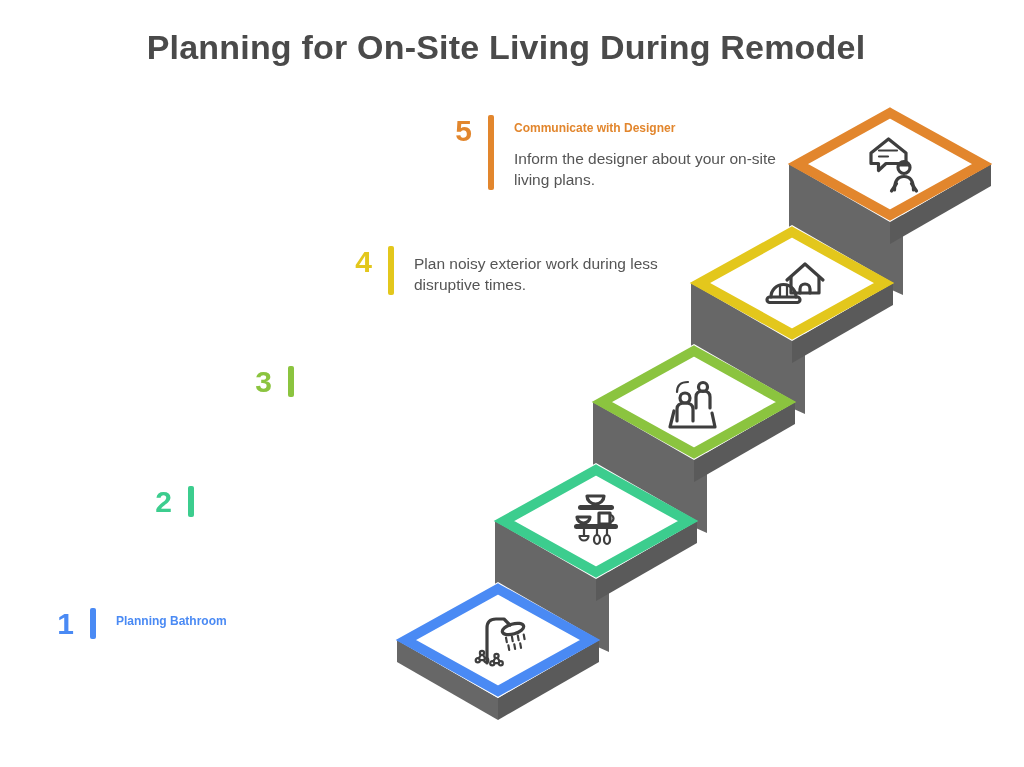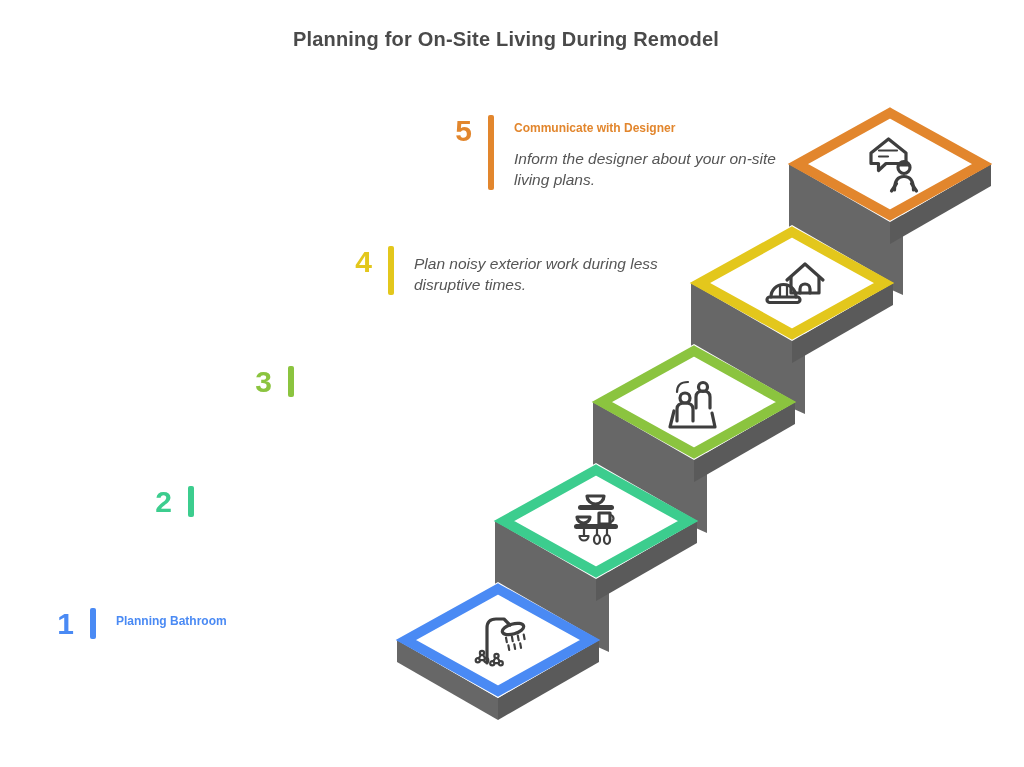--- a/index.html
+++ b/index.html
@@ -6,35 +6,35 @@
   .canvas{
     position:relative;
     width:1024px;height:767px;
     background:#ffffff;
     overflow:hidden;
     font-family:"Liberation Sans", sans-serif;
   }
   .main-title{
     position:absolute;left:0;right:12px;top:28px;
     text-align:center;
-    font-size:20px;font-weight:bold;color:#4a4a4a;
+    font-size:34px;font-weight:bold;color:#4a4a4a;
     letter-spacing:.2px;margin:0;
   }
   .stairs-svg{position:absolute;left:0;top:0;width:1024px;height:767px;}
 
   
   .step-text{position:absolute;display:flex;align-items:stretch;}
   .step-num{
     width:40px;text-align:right;margin-right:16px;
     font-size:30px;font-weight:bold;line-height:30px;padding-top:1px;
   }
   .step-bar{width:6px;border-radius:2px;margin-right:20px;}
   .step-copy{width:262px;}
   .step-title{margin:0;font-size:12px;font-weight:bold;line-height:26px;}
-  .step-desc{margin:7px 0 0 0;font-size:15.5px;line-height:21px;color:#555555;font-style:italic;}
+  .step-desc{margin:7px 0 0 0;font-size:15.5px;line-height:21px;color:#555555;}
 
   .pos-1{left:34px; top:608px;}
   .pos-2{left:132px;top:486px;}
   .pos-3{left:232px;top:366px;}
   .pos-4{left:332px;top:246px;}
   .pos-5{left:432px;top:115px;}
 
   .c1{color:var(--c1);} .c2{color:var(--c2);} .c3{color:var(--c3);}
   .c4{color:var(--c4);} .c5{color:var(--c5);}
   .b1{background:var(--c1);} .b2{background:var(--c2);} .b3{background:var(--c3);}

